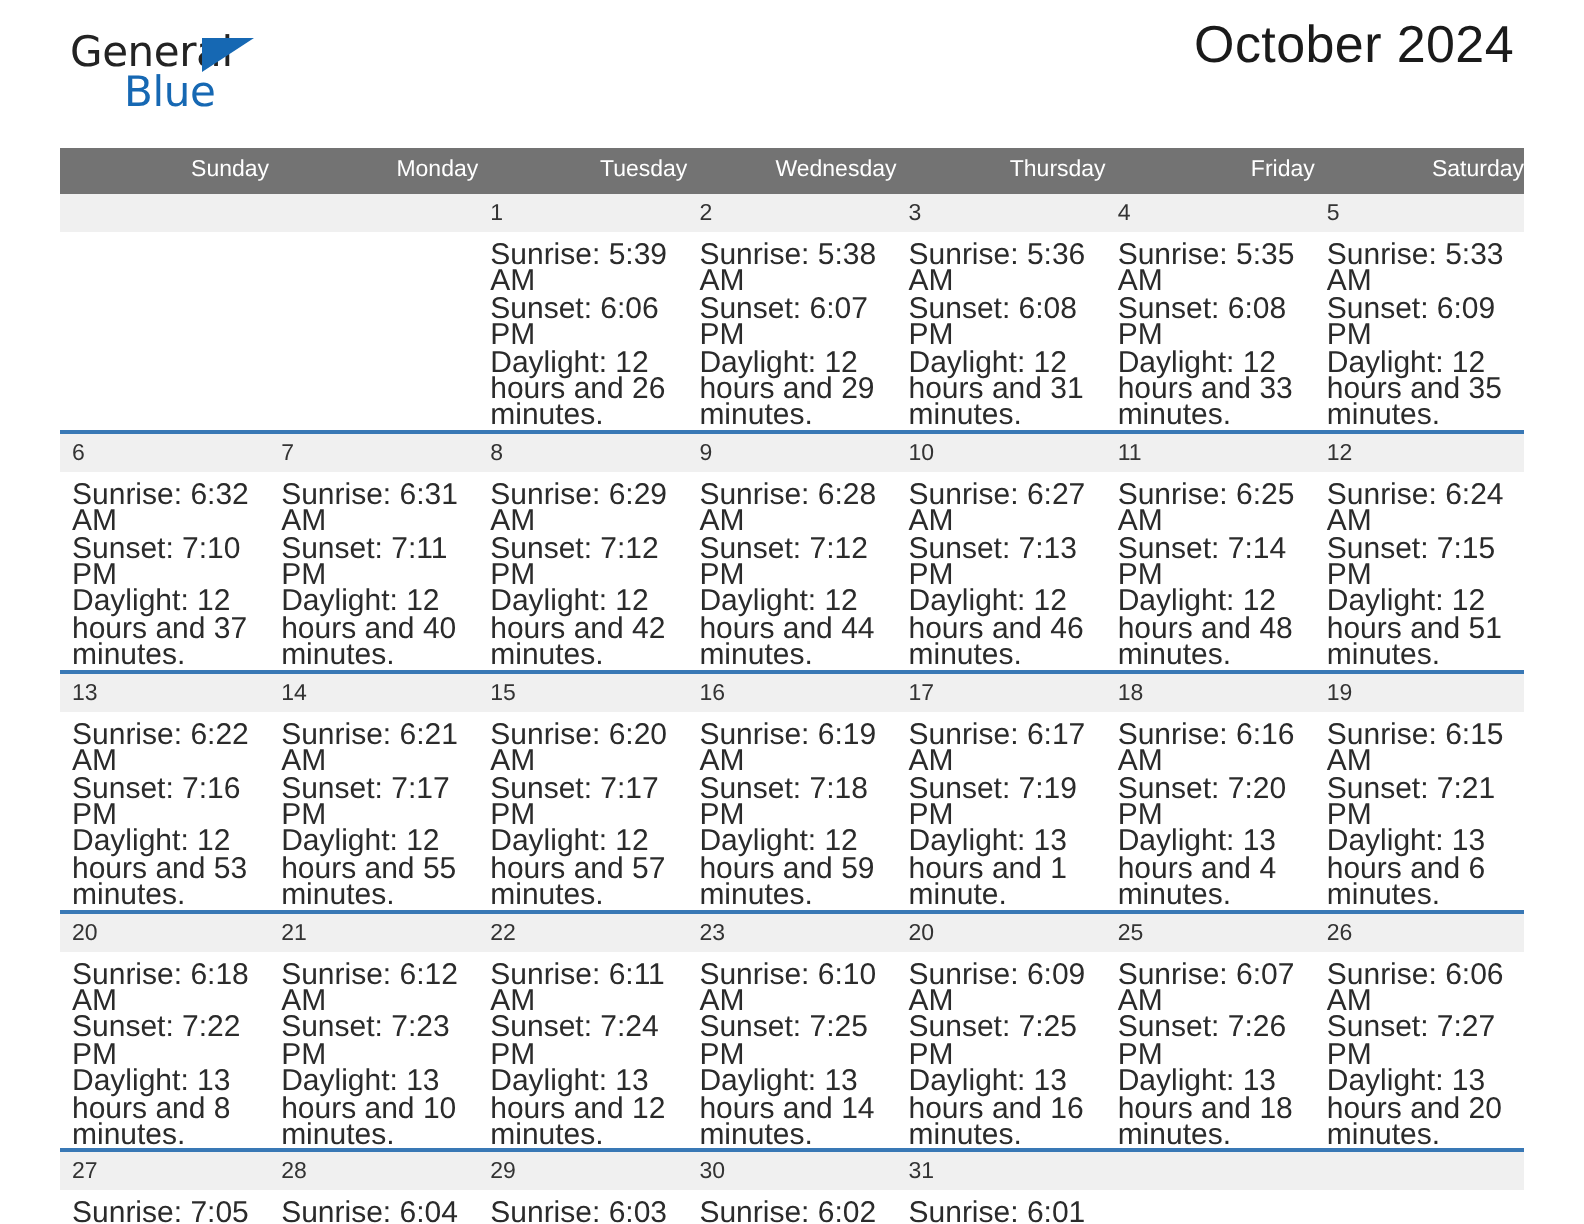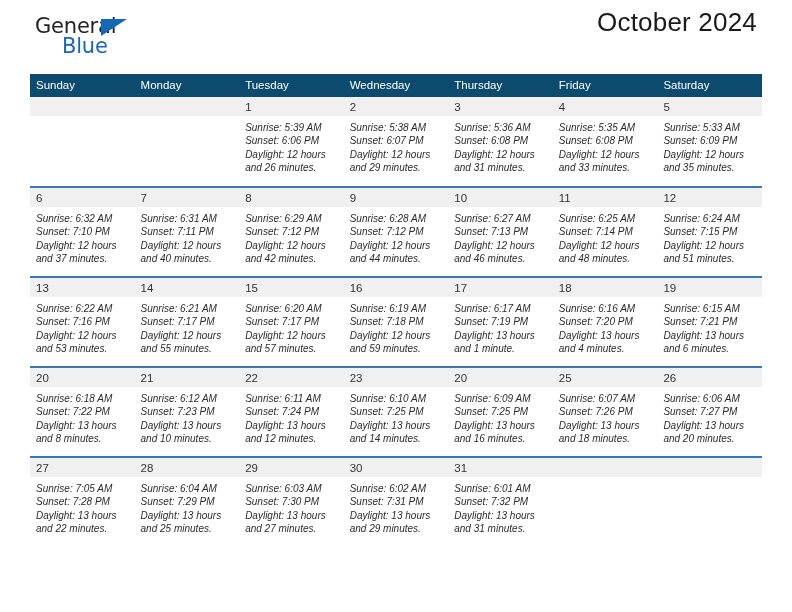--- a/index.html
+++ b/index.html
@@ -73,25 +73,25 @@
     color: #1a1a1a;
   }
 
   
   .calendar {
     width: 732px;
     border-collapse: collapse;
     table-layout: fixed;
   }
   .calendar th {
-    background: #0c4a6e;
+    background: #737373;
     color: #ffffff;
     font-weight: normal;
     font-size: 11.5px;
-    text-align: left;
+    text-align: right;
     padding: 5px 0 6px 6px;
     height: 21px;
   }
   .calendar td {
     vertical-align: top;
     padding: 0;
     width: 104.5px;
     height: 90px;
     border-top: 2px solid #3978b5;
   }
@@ -104,25 +104,24 @@
     padding: 2px 0 0 6px;
     font-size: 11.5px;
     color: #333333;
     line-height: 16px;
   }
   .daynum-band.empty {
     color: transparent;
   }
   .cell-body {
     padding: 5px 4px 0 6px;
-    font-size: 10px;
+    font-size: 15px;
     line-height: 13.4px;
     color: #2b2b2b;
     white-space: pre-line;
-    font-style: italic;
   }
 </style>
 </head>
 <body>
 
 <div class="page">
 
   <div class="topbar">
     <div class="logo">
       <span class="logo-general">General</span>

